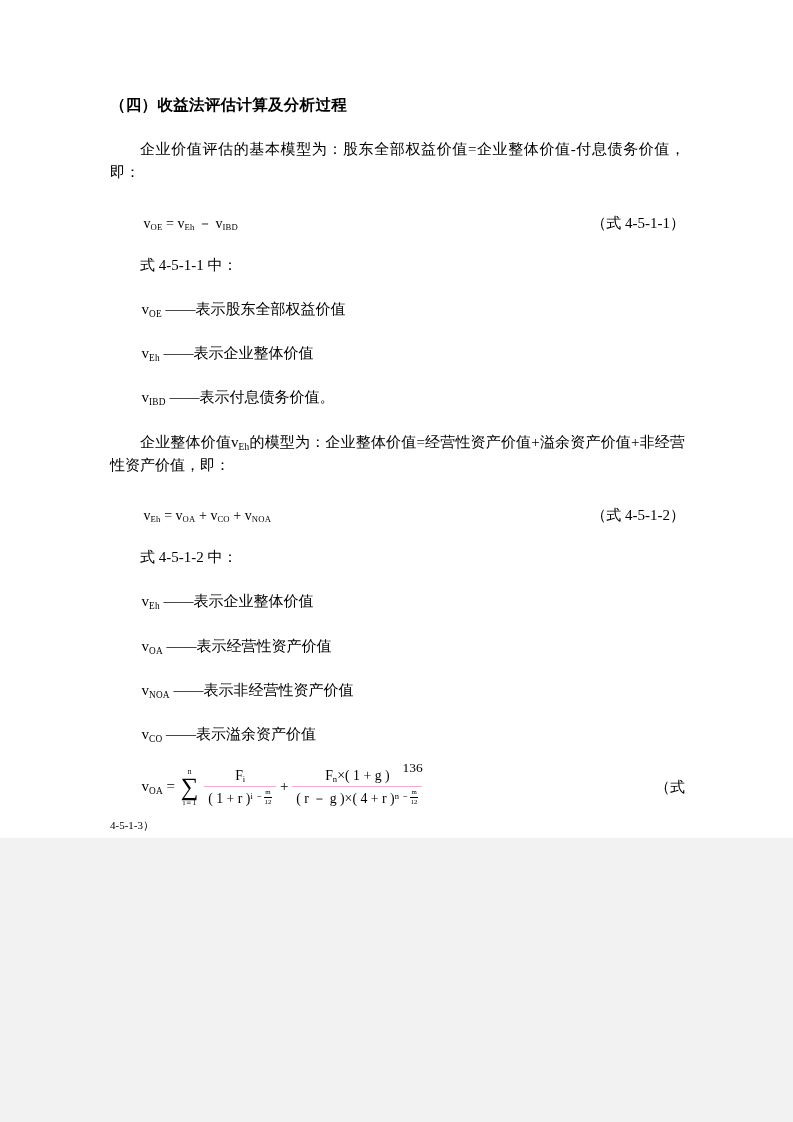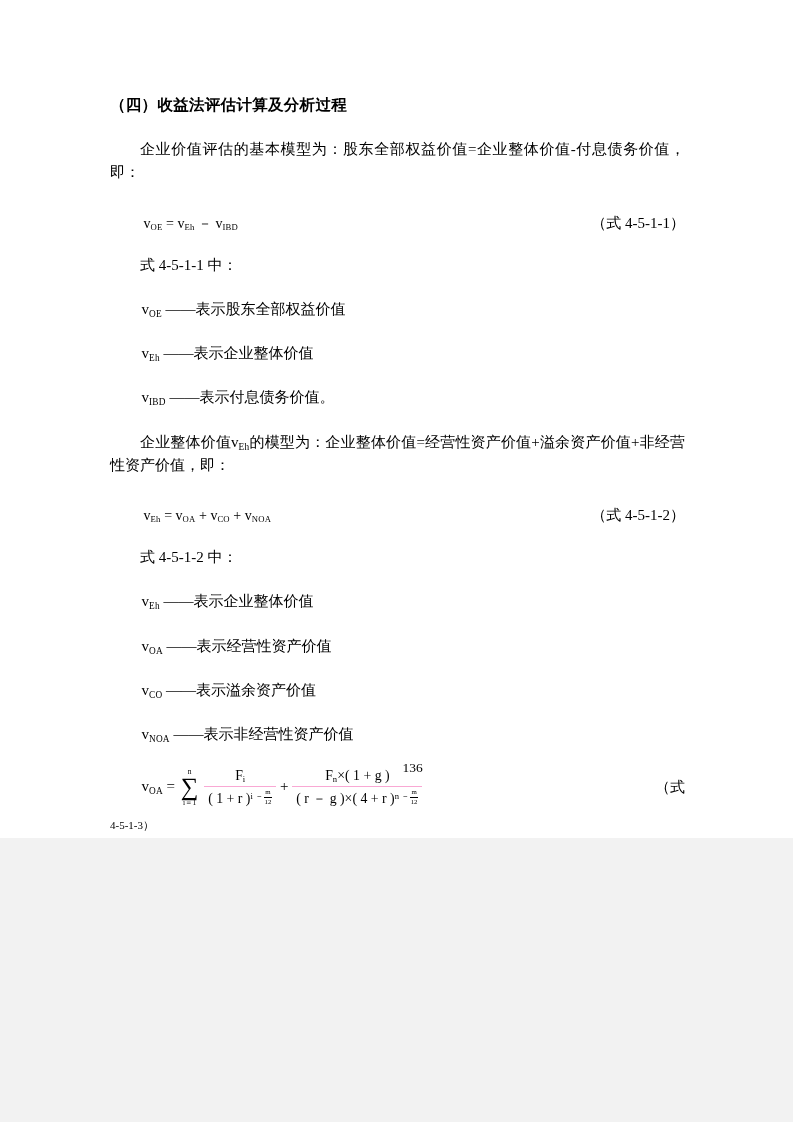--- a/index.html
+++ b/index.html
@@ -212,26 +212,26 @@
     <div class="deflist">
       <p class="para indent2">
         <var><span>v</span><sub>Eh</sub></var>
         <span>——表示企业整体价值</span>
       </p>
       <p class="para indent2">
         <var><span>v</span><sub>OA</sub></var>
         <span>——表示经营性资产价值</span>
       </p>
       <p class="para indent2">
+        <var><span>v</span><sub>NOA</sub></var>
+        <span>——表示非经营性资产价值</span>
+      </p>
+      <p class="para indent2">
         <var><span>v</span><sub>CO</sub></var>
         <span>——表示溢余资产价值</span>
-      </p>
-      <p class="para indent2">
-        <var><span>v</span><sub>NOA</sub></var>
-        <span>——表示非经营性资产价值</span>
       </p>
     </div>
 
 
     <div class="big-formula">
       <span>
         <var><span>v</span><sub>OA</sub></var>
         <span>=</span>
         <span class="sigma">
           <span class="lim">n</span>

